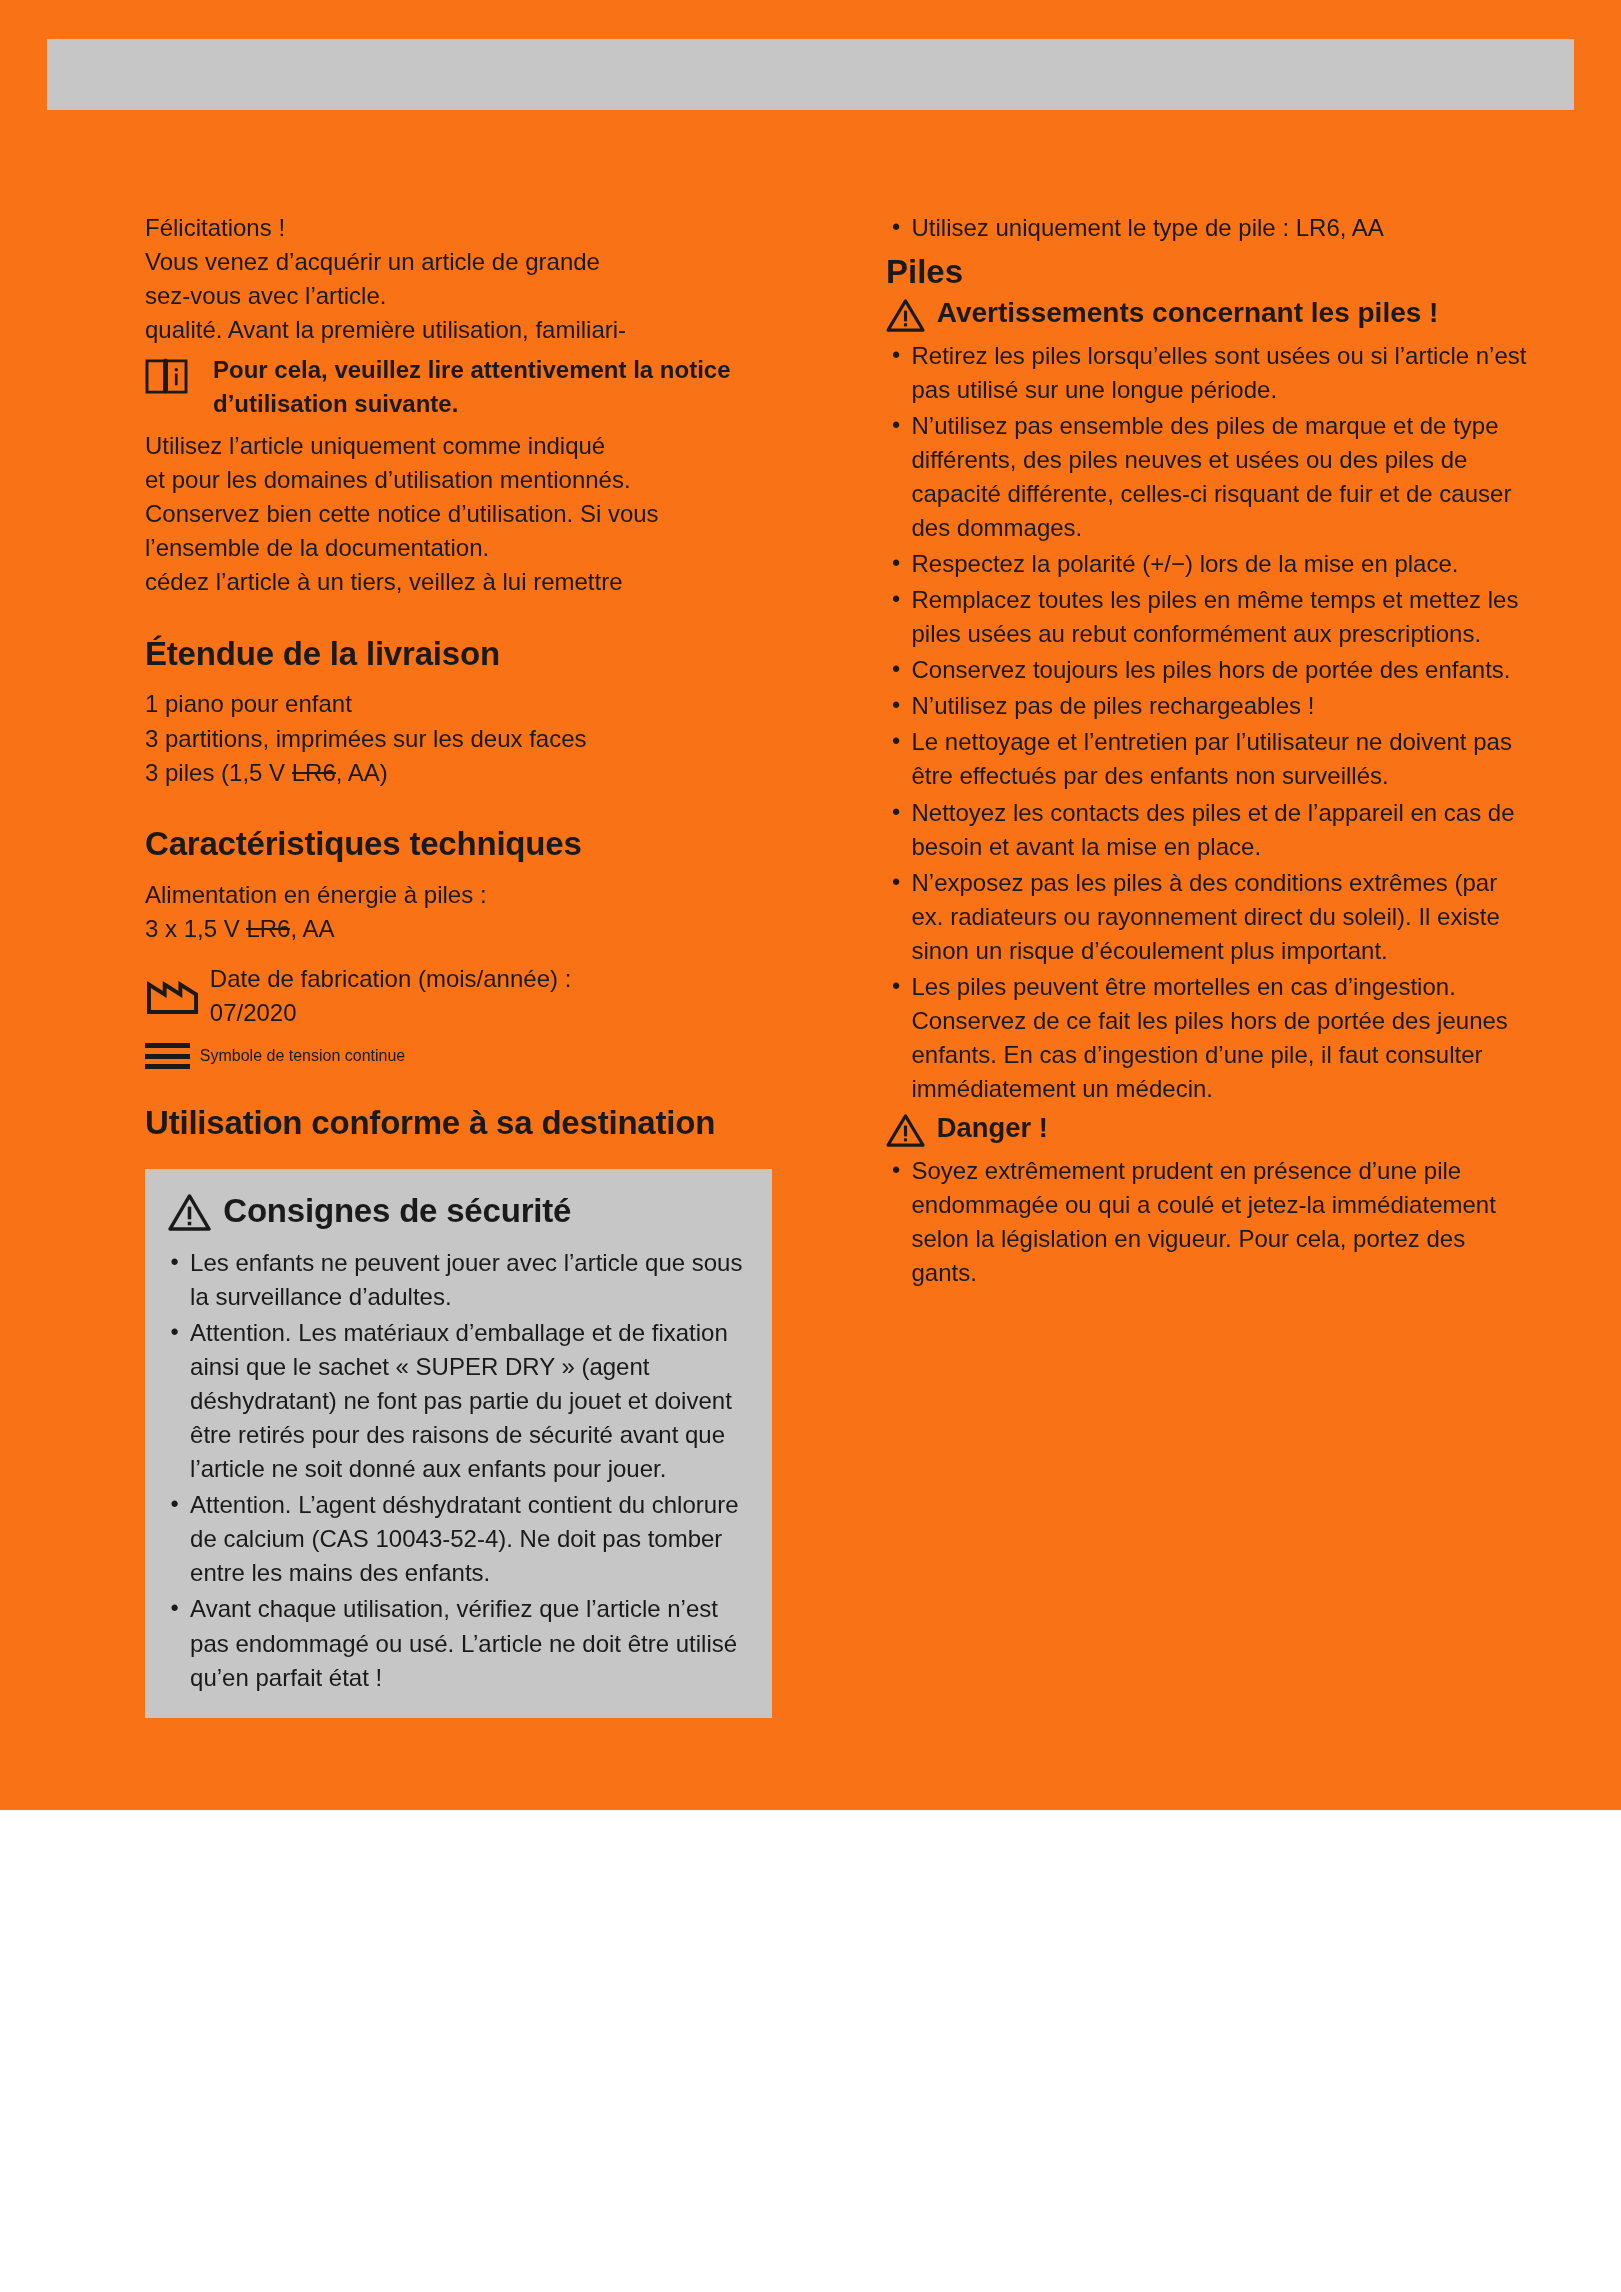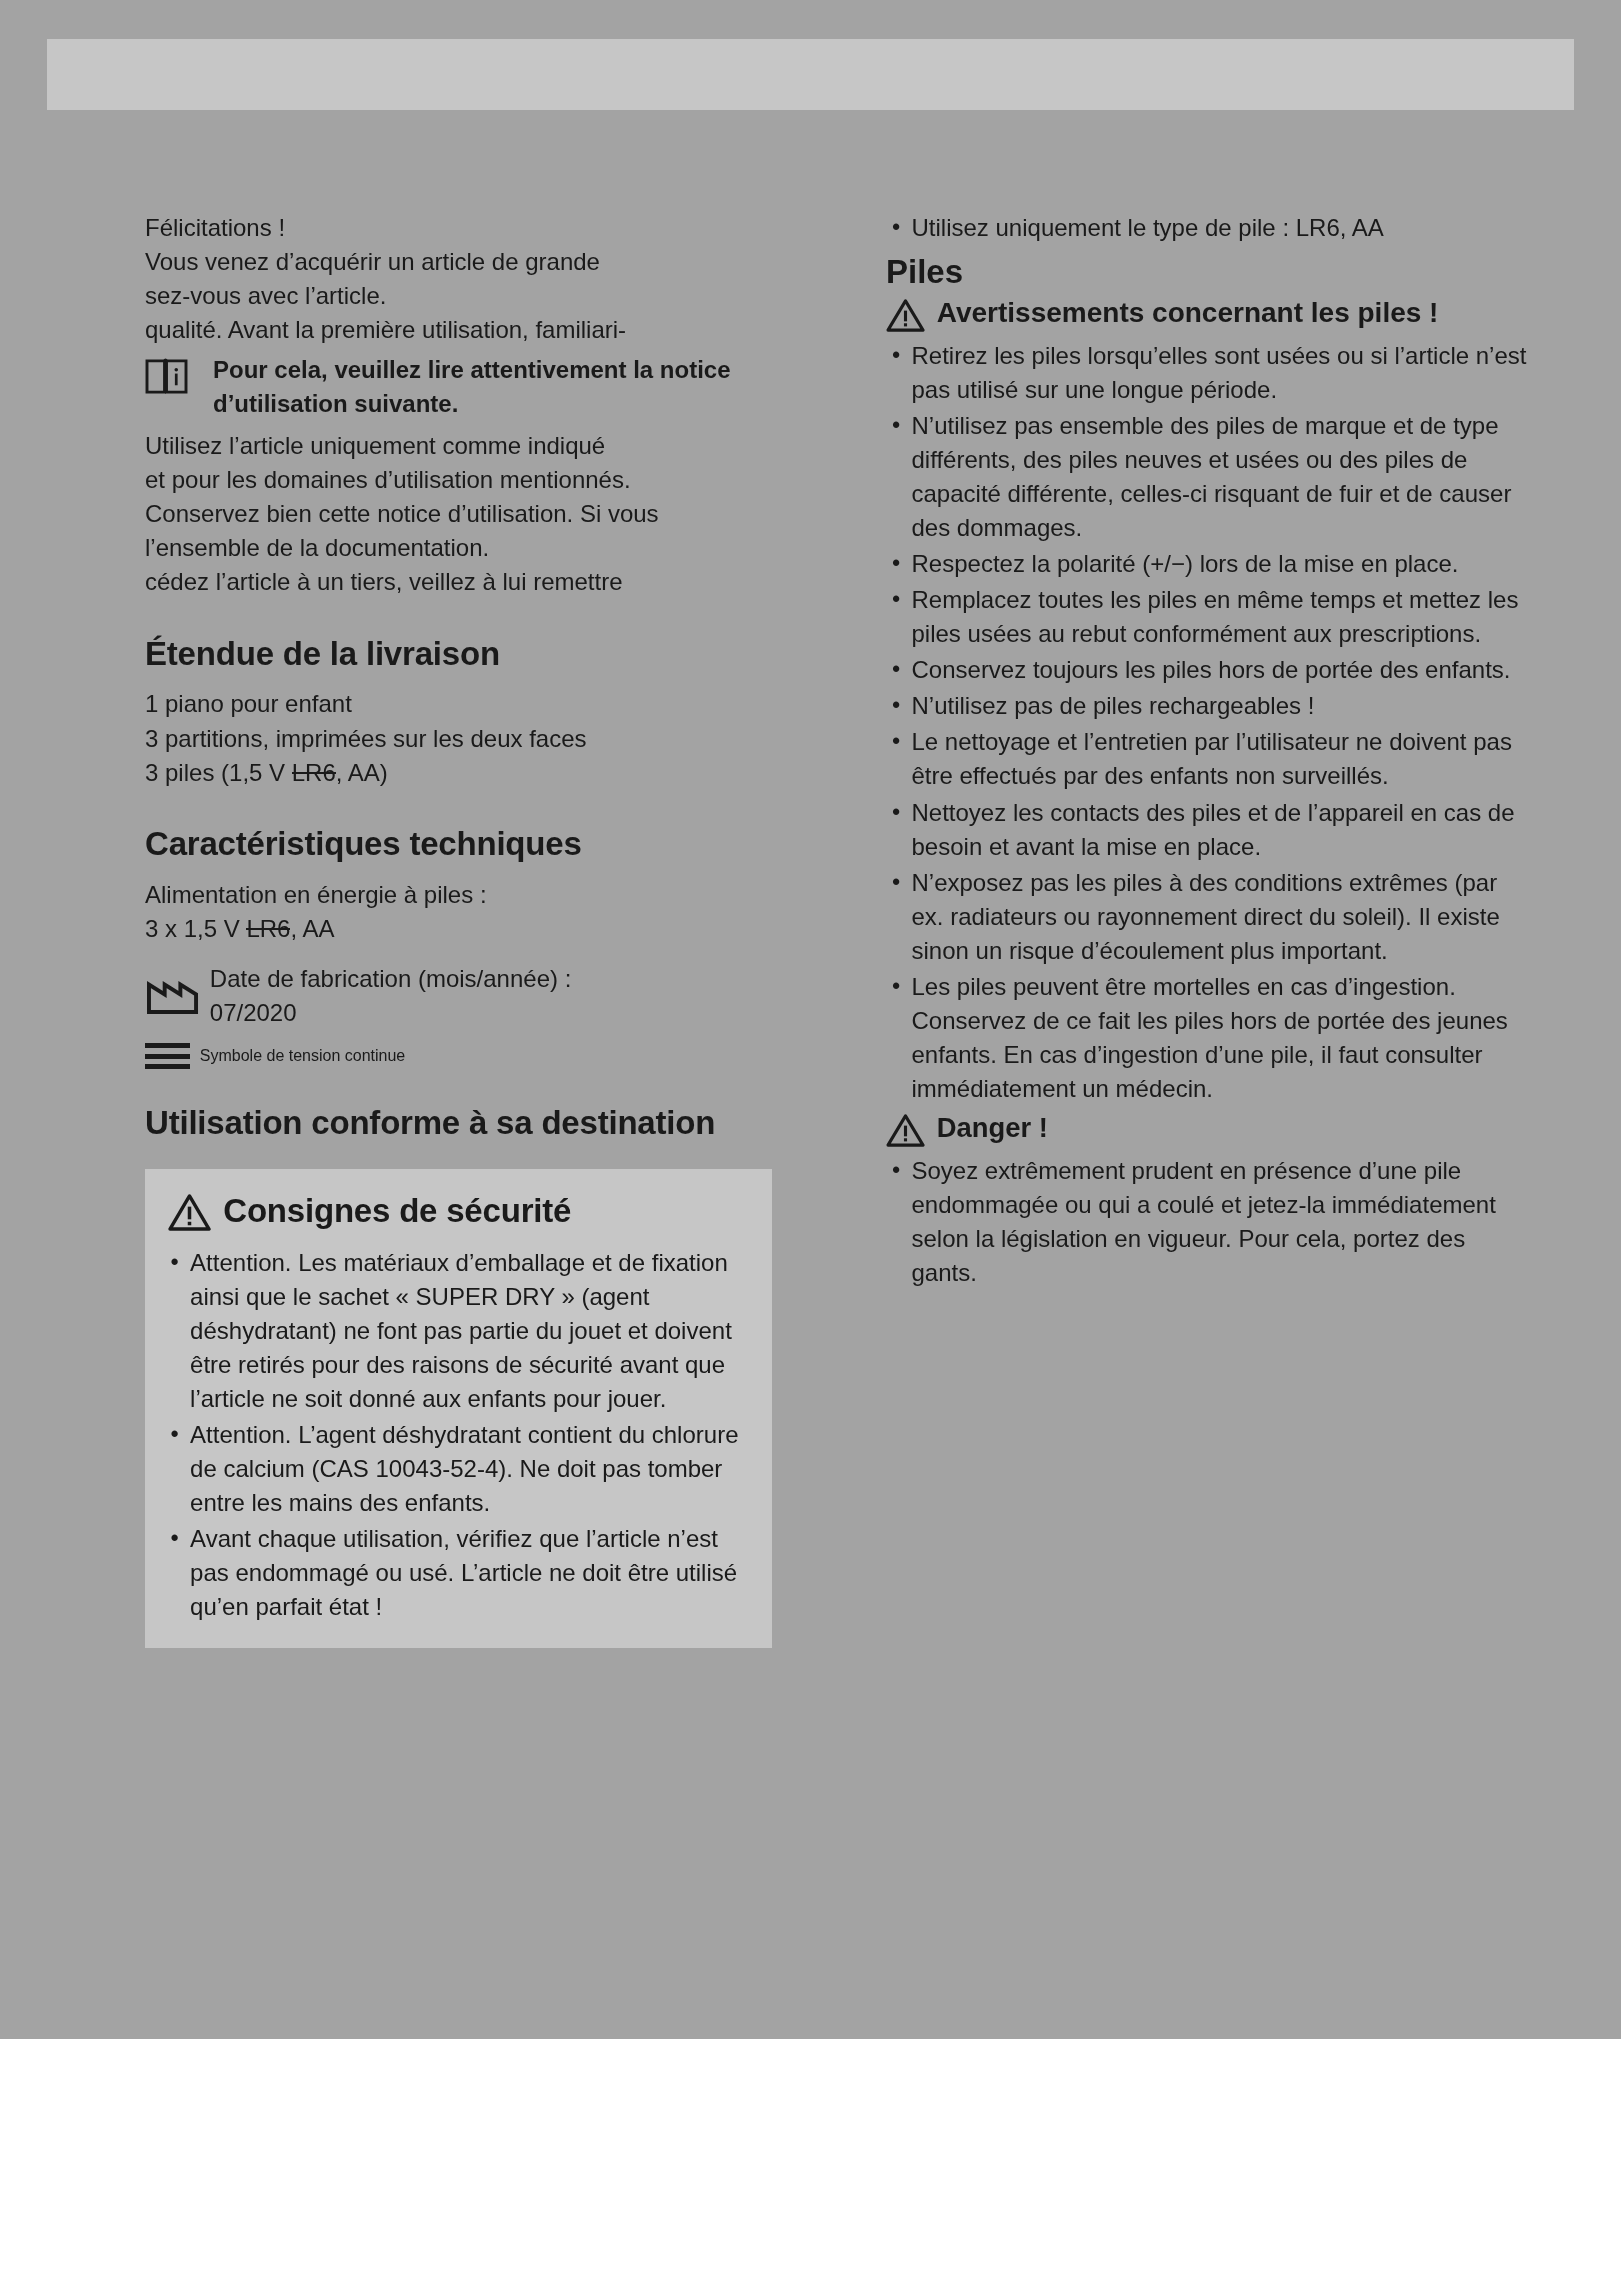--- a/index.html
+++ b/index.html
@@ -7,22 +7,22 @@
     padding: 0;
     background: #ffffff;
   }
   body {
     font-family: "Liberation Sans", sans-serif;
     color: #1a1a1a;
   }
   .page {
     position: relative;
     width: 1621px;
-    height: 2039px;
-    background: #a3a3a3;
+    height: 1810px;
+    background: #f97316;
     overflow: hidden;
   }
   .band-top {
     position: absolute;
     left: 47px;
     top: 39px;
     width: 1527px;
     height: 71px;
     background: #c6c6c6;
   }
@@ -284,20 +284,21 @@
         <span class="icon-warn big">
           <svg width="43" height="39" viewBox="0 0 44 40">
             <path d="M22 3 L42 37 H2 Z" fill="none" stroke="#1a1a1a" stroke-width="3.5" stroke-linejoin="round"></path>
             <rect x="20.2" y="14" width="3.6" height="13" fill="#1a1a1a"></rect>
             <rect x="20.2" y="29.5" width="3.6" height="3.6" fill="#1a1a1a"></rect>
           </svg>
         </span>
         <h2>Consignes de sécurité</h2>
       </div>
       <ul>
+        <li>Les enfants ne peuvent jouer avec l’article que sous la surveillance d’adultes.</li>
         <li>Attention. Les matériaux d’emballage et de fixation ainsi que le sachet « SUPER DRY » (agent déshydratant) ne font pas partie du jouet et doivent être retirés pour des raisons de sécurité avant que l’article ne soit donné aux enfants pour jouer.</li>
         <li>Attention. L’agent déshydratant contient du chlorure de calcium (CAS 10043-52-4). Ne doit pas tomber entre les mains des enfants.</li>
         <li>Avant chaque utilisation, vérifiez que l’article n’est pas endommagé ou usé. L’article ne doit être utilisé qu’en parfait état !</li>
       </ul>
     </div>
 
   </div>
 
   <div class="col col-right">
 

